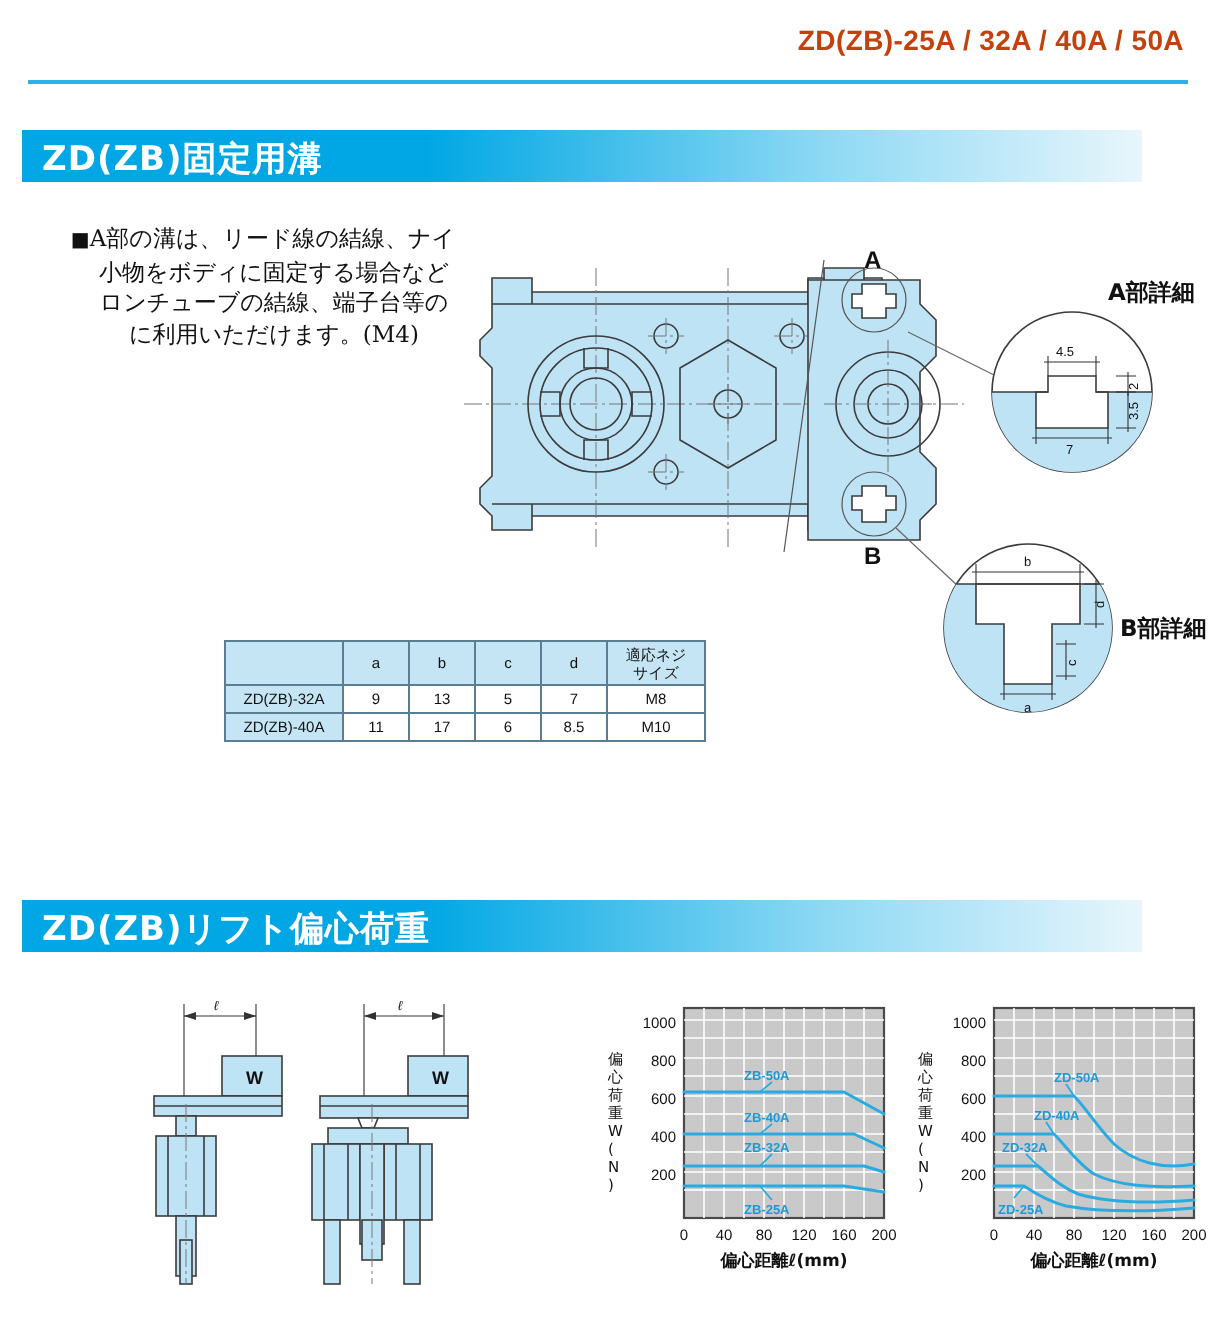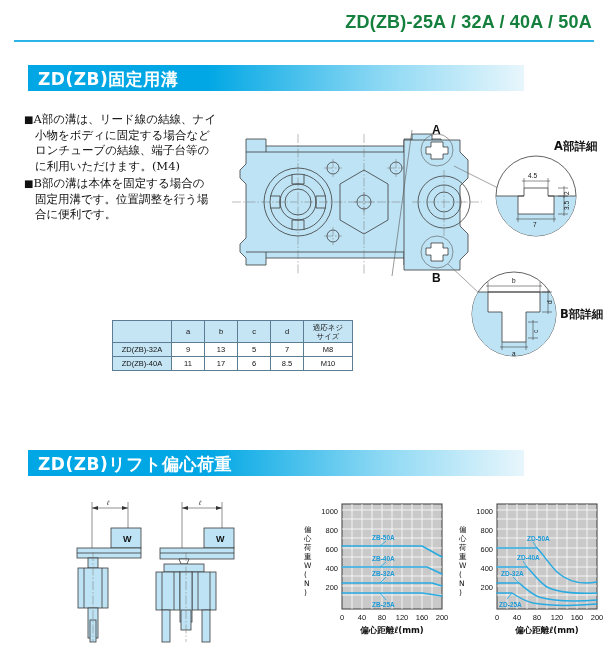--- a/index.html
+++ b/index.html
@@ -10,47 +10,47 @@
     color:#1a1a1a;
     position:relative;
     overflow:hidden;
   }
   .page{position:relative;width:608px;height:670px;}
 
   
   .doc-title{
     position:absolute;left:0;top:12px;width:592px;
     text-align:right;
-    font-size:18px;font-weight:bold;letter-spacing:.2px;
-    color:#15803d;
+    font-size:14px;font-weight:bold;letter-spacing:.2px;
+    color:#c2410c;
   }
   .title-rule{
     position:absolute;left:14px;top:40px;width:580px;height:2px;
     background:#2BB3E8;
   }
 
   
   .sect-head{
-    position:absolute;left:28px;height:26px;width:496px;
+    position:absolute;left:11px;height:26px;width:560px;
     background:linear-gradient(to right,#00A7E4 0%,#00A7E4 36%,#8FD9F4 72%,#E8F6FC 100%);
   }
   .sect-head .label{
     position:absolute;left:10px;top:3px;
     font-size:17px;font-weight:bold;color:#ffffff;
     letter-spacing:.5px;
     font-family:"DejaVu Sans",sans-serif;
   }
   #sect1{top:65px;}
   #sect2{top:450px;}
 
   
   .notes{
     position:absolute;left:24px;top:112px;width:215px;
     font-family:"DejaVu Serif","Liberation Serif",serif;
-    font-size:11.5px;line-height:15.5px;color:#111;
+    font-size:11.5px;line-height:15.5px;color:#111;text-align:center;
   }
   .note{display:block;margin-bottom:2px;text-indent:0;}
   .note .sq{font-size:10px;}
   .note-indent{padding-left:11px;display:block;}
 
   
   .draw-wrap{position:absolute;left:236px;top:126px;width:372px;height:280px;}
   svg{display:block;overflow:visible;}
   .fillbody{fill:#BEE3F5;stroke:#3b3b3b;stroke-width:.8;}
   .ln{stroke:#3b3b3b;stroke-width:.8;fill:none;}
@@ -114,25 +114,20 @@
   <div class="sect-head" id="sect1">
     <span class="label">ZD(ZB)固定用溝</span>
   </div>
 
   <div class="notes">
     <span class="note">
       <span class="sq">■</span><span>A部の溝は、リード線の結線、ナイ</span>
       <span class="note-indent">小物をボディに固定する場合など</span>
       <span class="note-indent">ロンチューブの結線、端子台等の</span>
       <span class="note-indent">に利用いただけます。(M4)</span>
-    </span>
-    <span class="note">
-      <span class="sq">■</span><span>B部の溝は本体を固定する場合の</span>
-      <span class="note-indent">固定用溝です。位置調整を行う場</span>
-      <span class="note-indent">合に便利です。</span>
     </span>
   </div>
 
   <div class="draw-wrap">
     <svg width="372" height="280" viewBox="0 0 372 280">
 
       <g>
         <path class="fillbody" d="M10,20 L10,13 L30,13 L30,20 L168,20 L168,13 L176,13 L176,8 L196,8
                                    L196,13 L205,13 L205,20 L216,20 L216,38 L222,44 L222,52 L216,58
                                    L216,112 L222,118 L222,126 L216,132 L216,112

